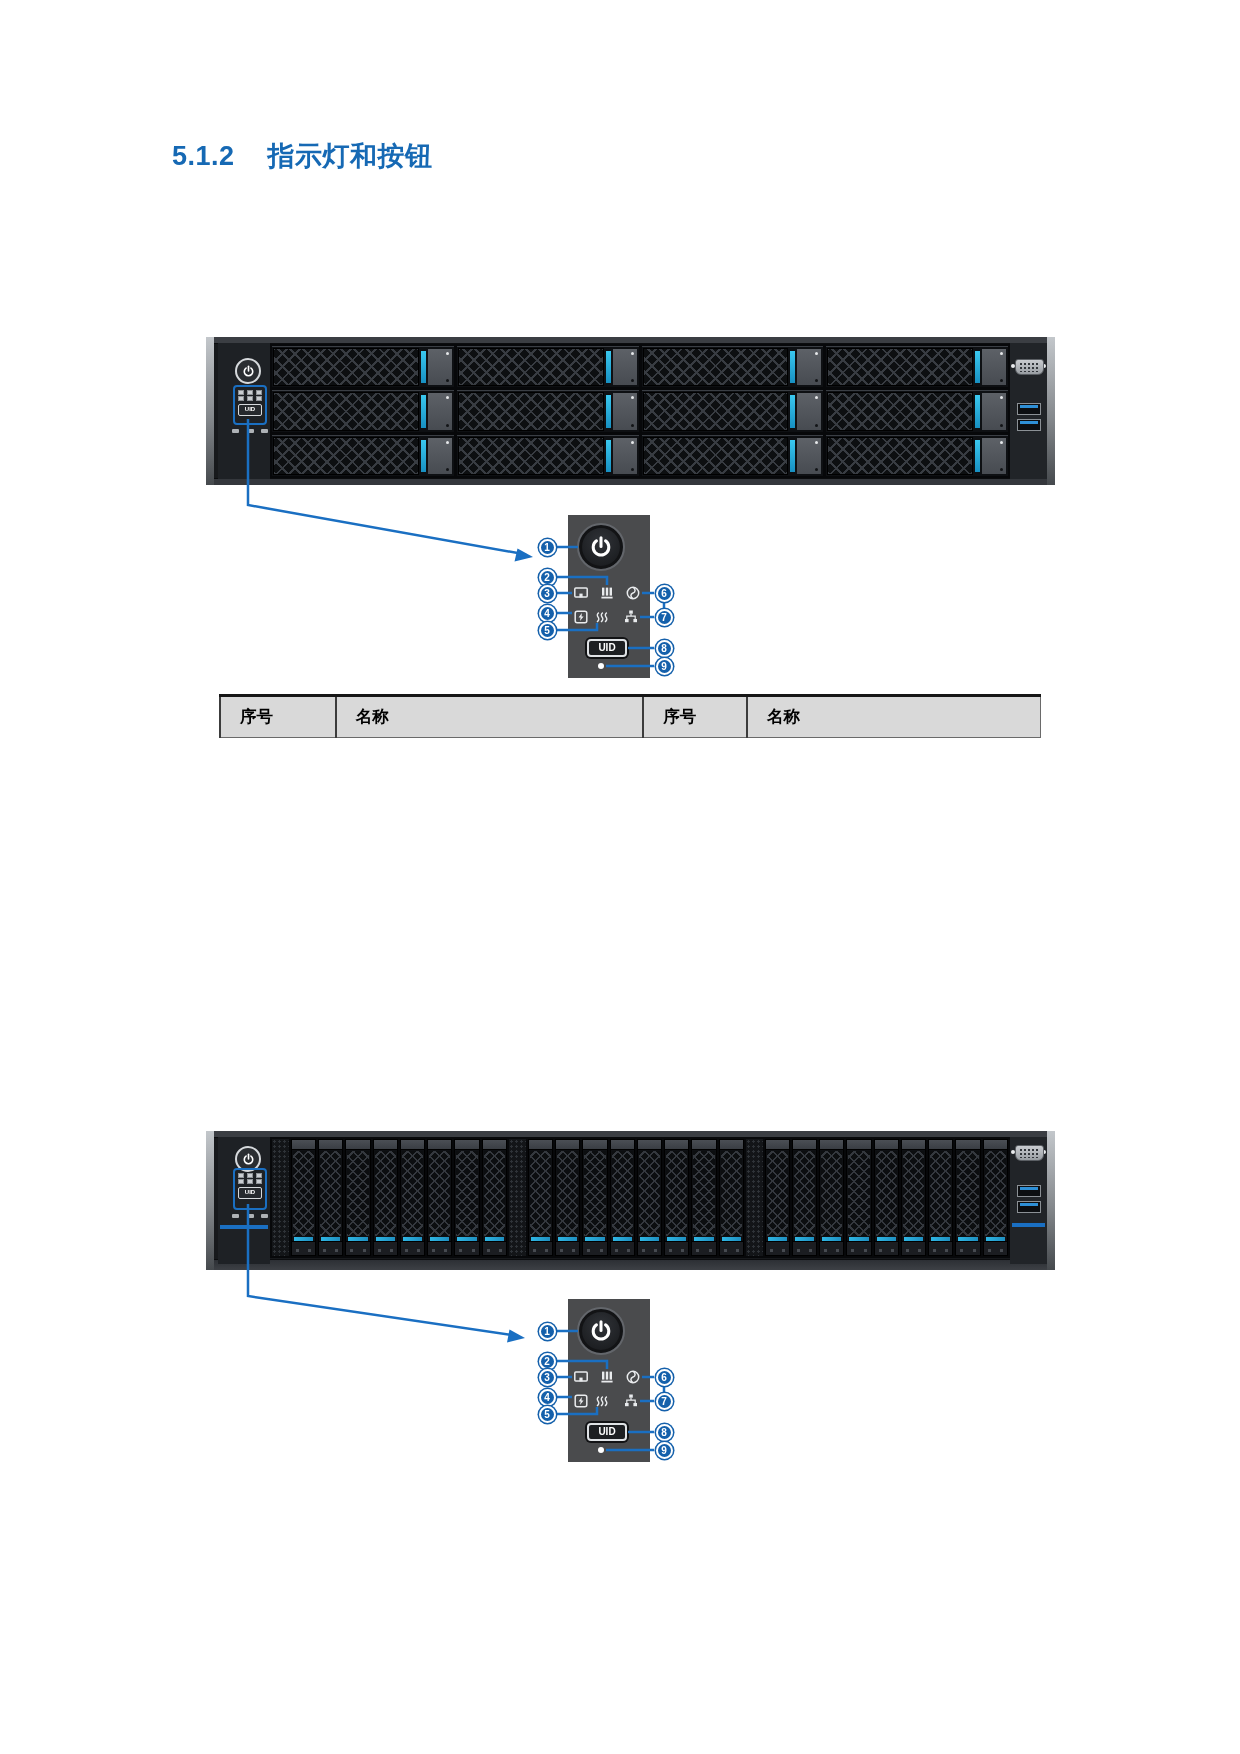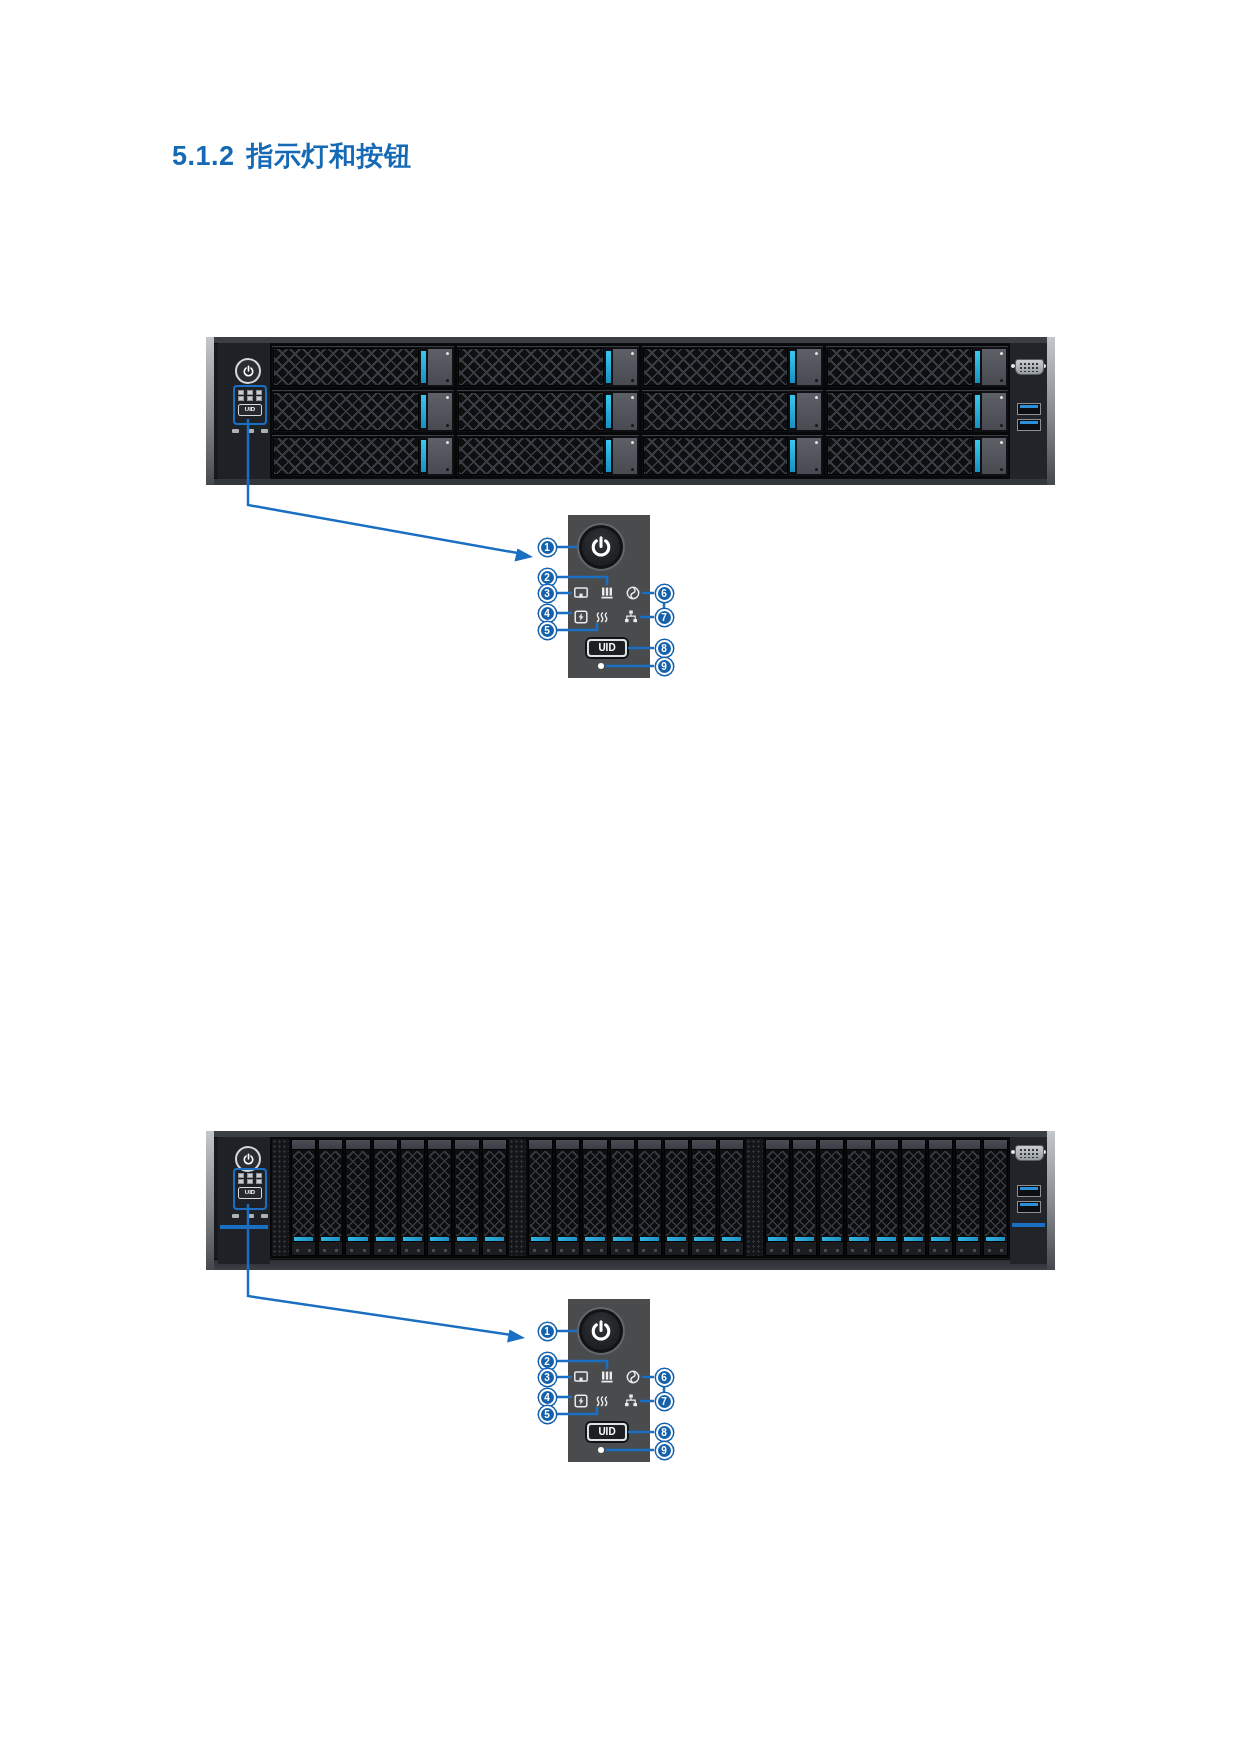--- a/index.html
+++ b/index.html
@@ -7,21 +7,21 @@
     --accent-dark:#1460ab;
     --heading:#1669b4;
   }
   html,body{margin:0;padding:0;background:#fff;}
   .page{position:relative;width:1240px;height:1754px;background:#fff;overflow:hidden;
         font-family:"Liberation Sans",sans-serif;}
 
   
   .heading{position:absolute;left:172px;top:138px;margin:0;font-size:27px;font-weight:bold;
            color:var(--heading);letter-spacing:.5px;}
-  .heading .sec{margin-right:12px;}
+  .heading .sec{margin-right:33px;}
 
   
   .server{position:absolute;left:206px;width:849px;background:#17191c;border-radius:2px;z-index:1;}
   #server1{top:337px;height:148px;}
   #server2{top:1131px;height:139px;}
   .flange{position:absolute;top:0;bottom:0;width:8px;background:linear-gradient(#c3c7cb,#84888c 55%,#45494d);}
   .flange.left{left:0;} .flange.right{right:0;}
   .s-top{position:absolute;left:8px;right:8px;top:0;height:6px;background:#3b3e43;border-bottom:1px solid #0b0c0e;}
   .s-bottom{position:absolute;left:8px;right:8px;bottom:0;height:6px;background:#34373c;border-top:1px solid #0b0c0e;}
   #server2 .s-bottom{height:10px;background:linear-gradient(#2c2f34,#3d4045);}
@@ -447,20 +447,36 @@
       <path d="M556 1377 H572"></path>
     <path d="M556 1397 H572"></path>
       <path d="M556 1414 H597 V1407"></path>
       <path d="M642 1377 H654"></path>
     <path d="M664 1387 V1392"></path>
       <path d="M640 1401 H654"></path>
       <path d="M628 1432 H654"></path>
       <path d="M606 1450 H654"></path>
   </svg>
 
+  <table class="spec-table">
+    <colgroup>
+        <col style="width:116px">
+        <col style="width:308px">
+        <col style="width:104px">
+        <col style="width:294px">
+      </colgroup>
+    <tbody>
+        <tr>
+      <th>序号</th>
+      <th>名称</th>
+      <th>序号</th>
+      <th>名称</th>
+    </tr>
+  </tbody>
+    </table>
 
   <div class="callout" id="callout1" style="top: 515px;">
     <div class="cpwr">
       <svg width="24" height="24" viewBox="0 0 16 16">
         <path d="M8 1.8 V7.6" stroke="#fff" stroke-width="2" stroke-linecap="round" fill="none"></path>
         <path d="M5 3.9 a5.2 5.2 0 1 0 6 0" stroke="#fff" stroke-width="2" stroke-linecap="round" fill="none"></path>
       </svg>
     </div>
 
     <svg class="cicon" style="left:5px;top:70px;" viewBox="0 0 16 16">

